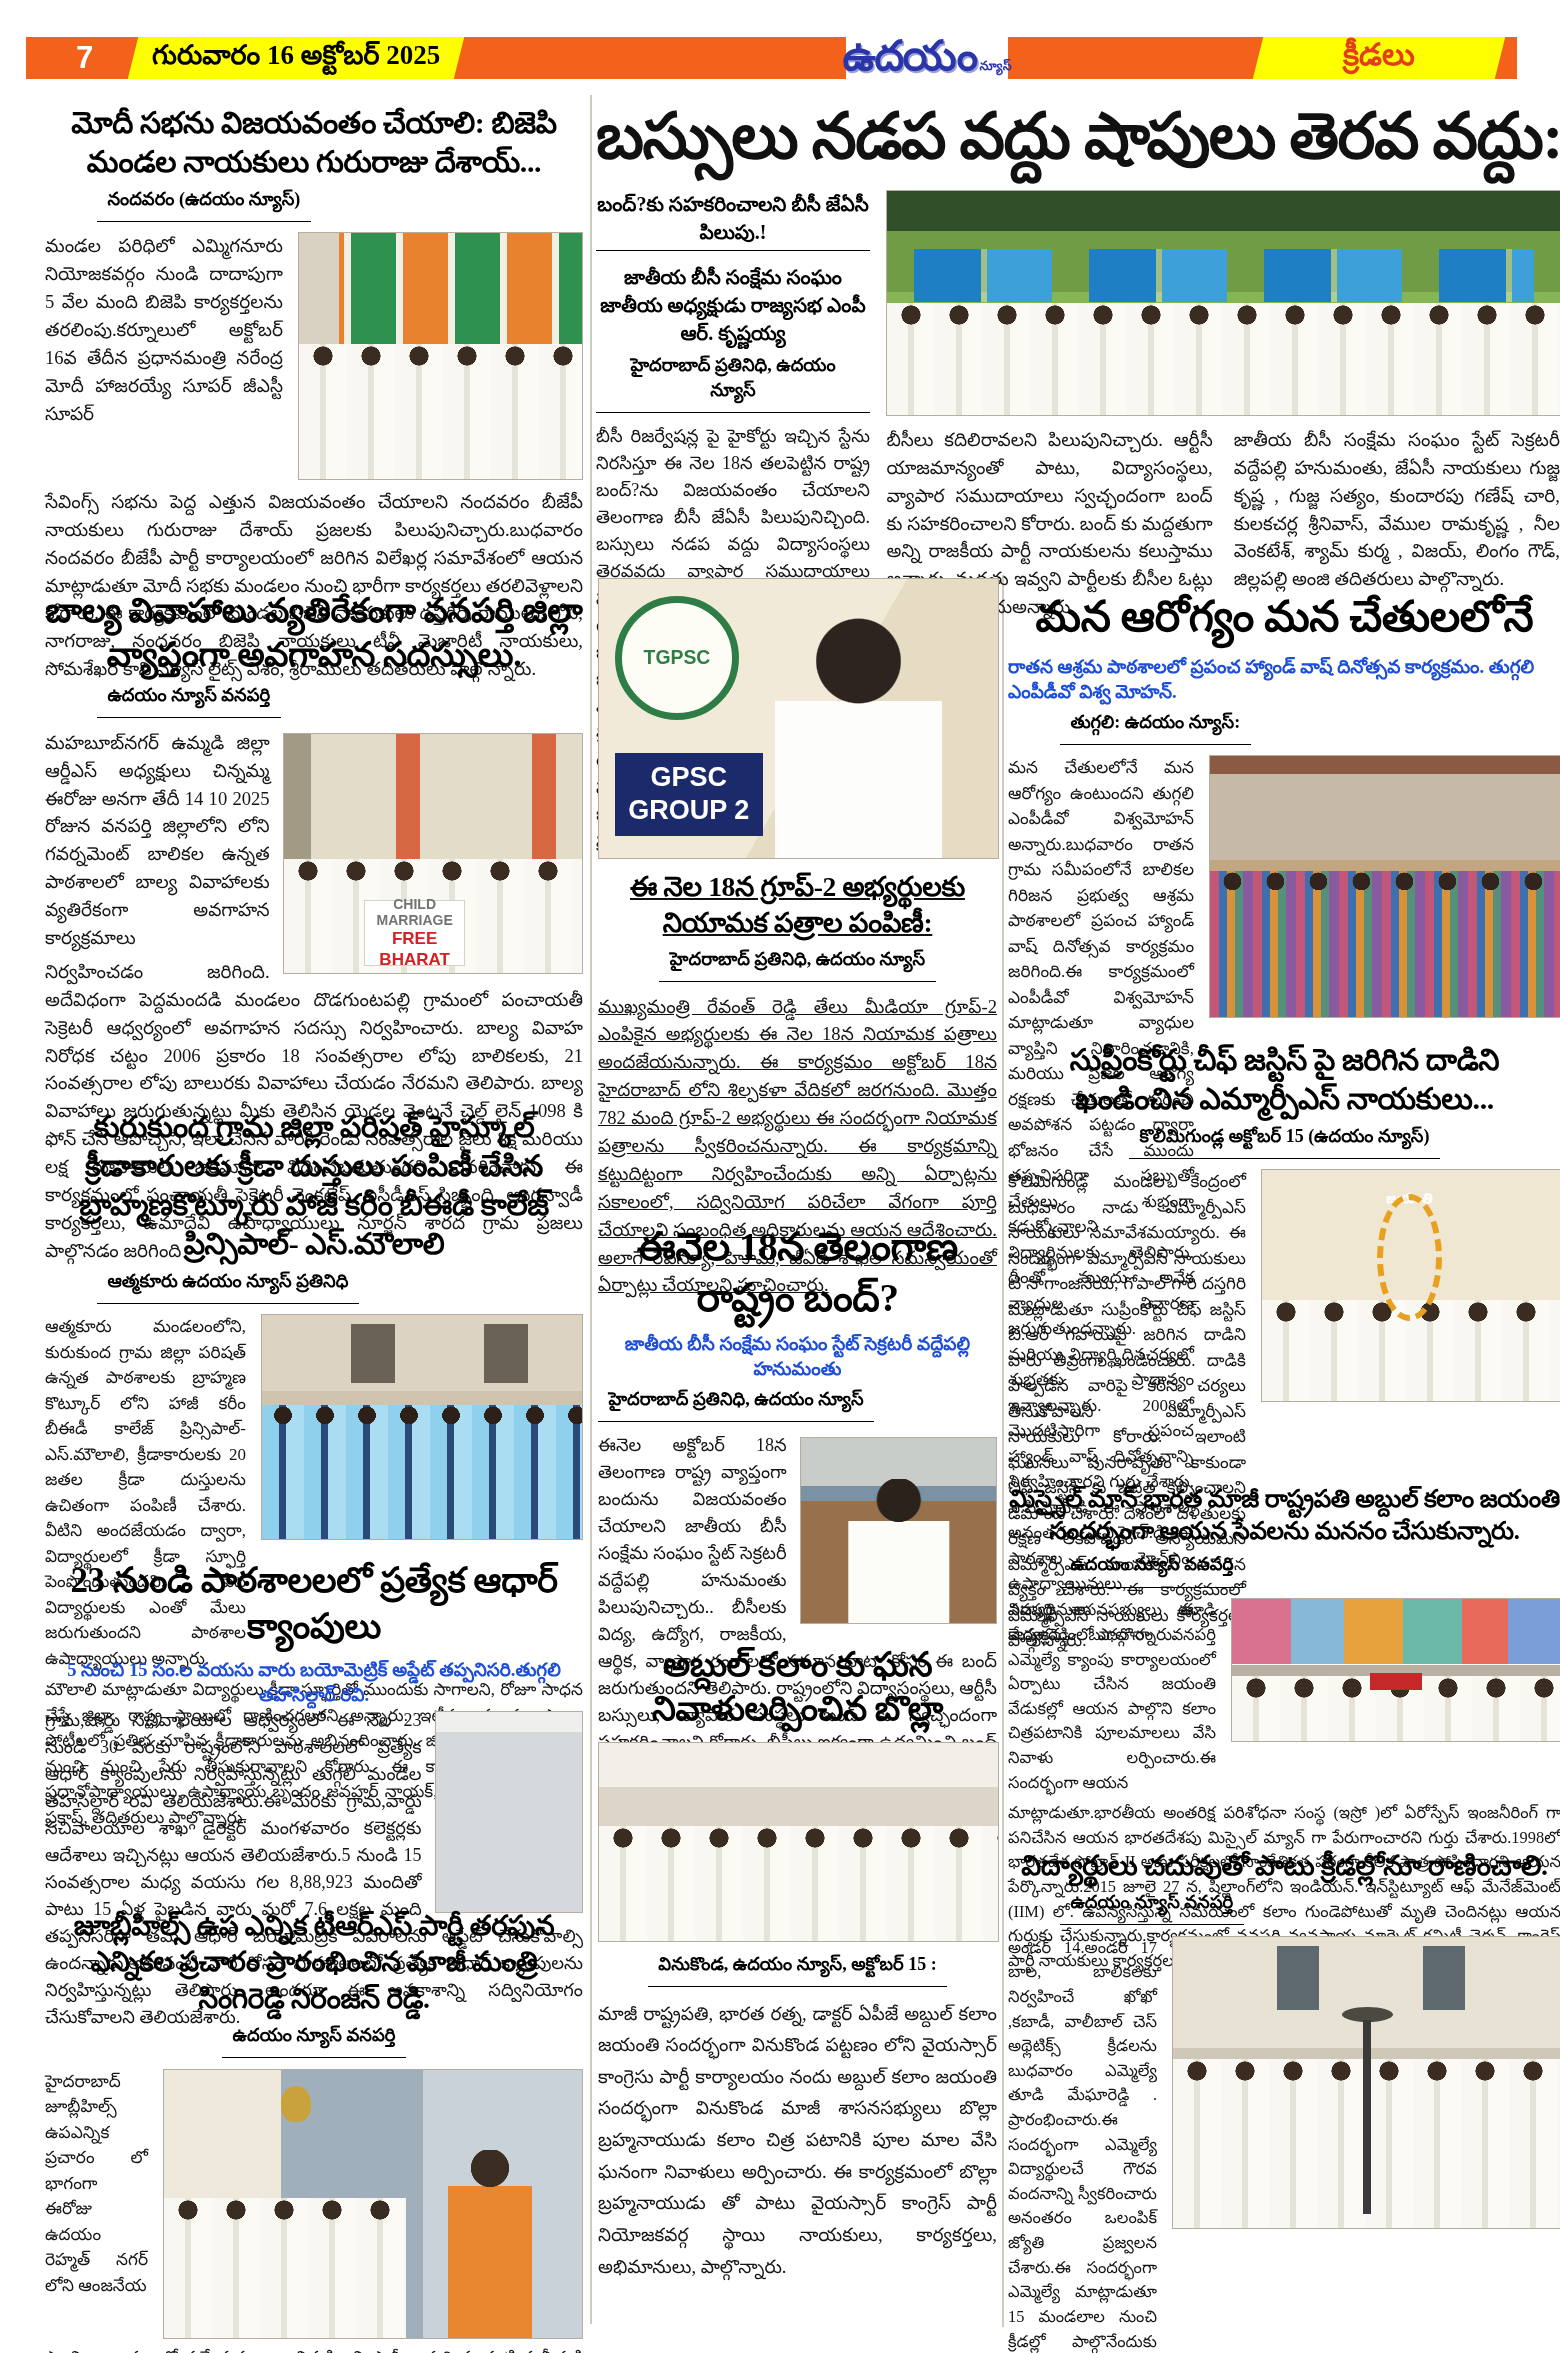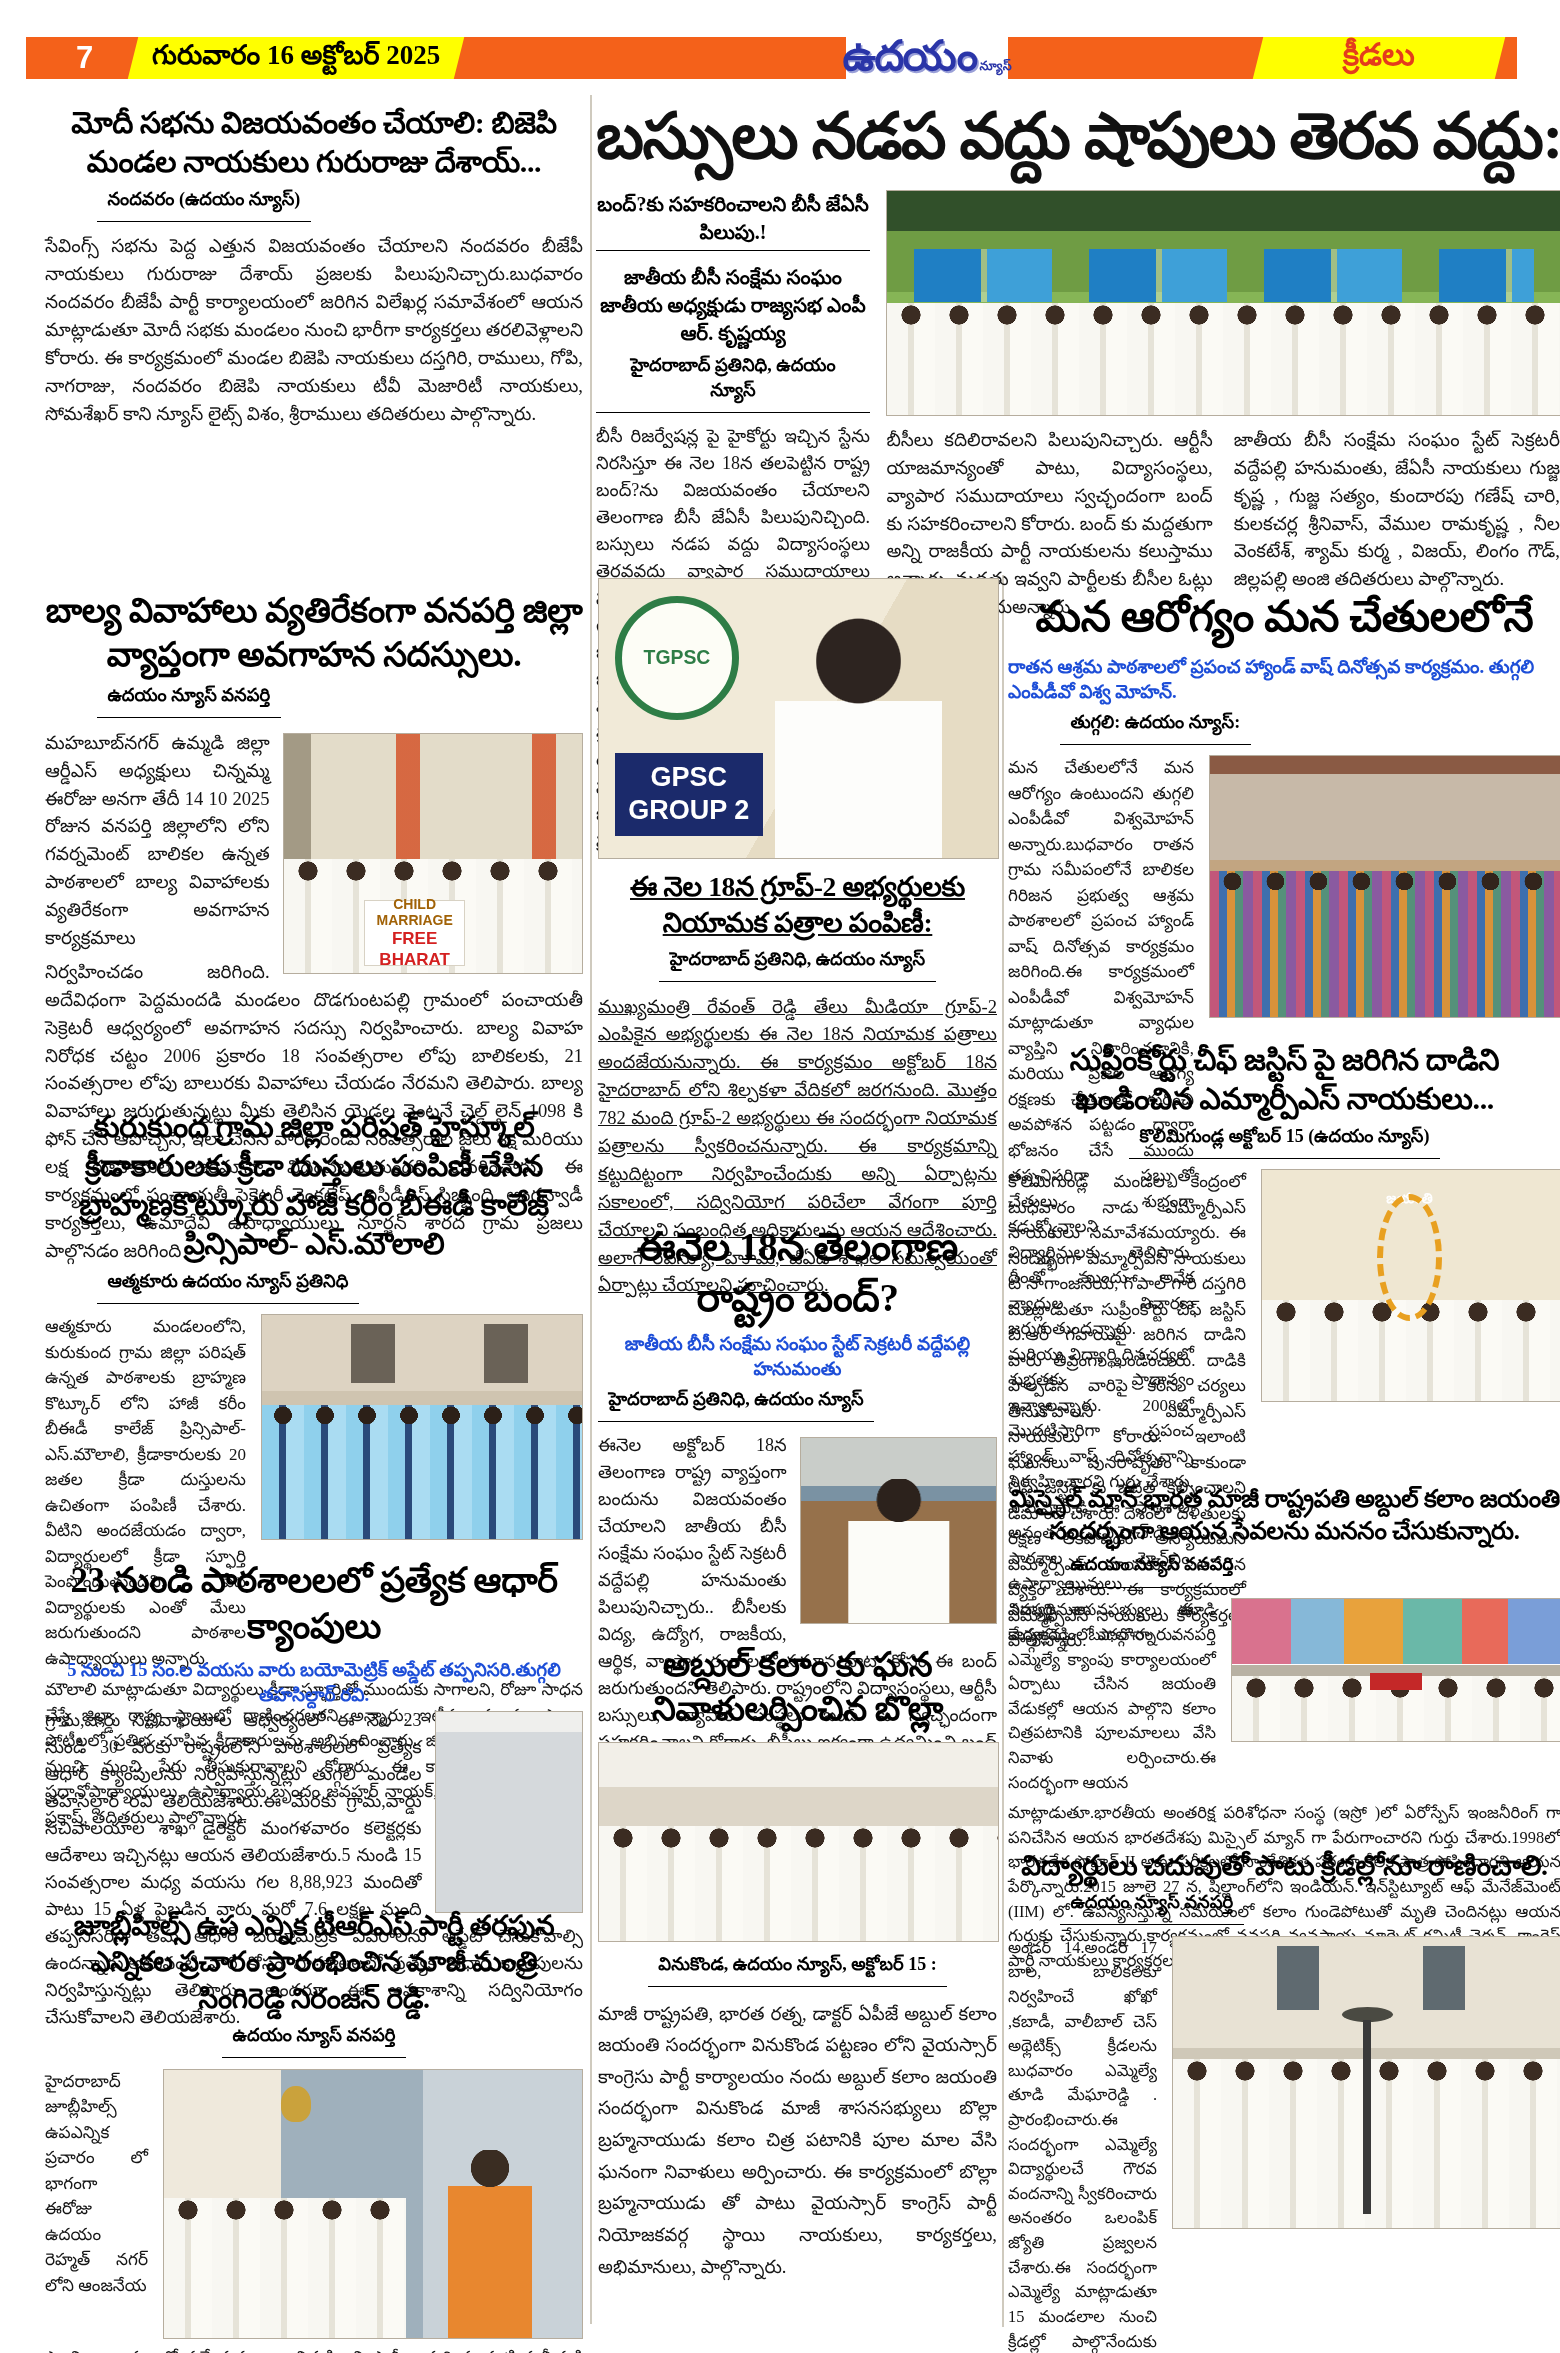--- a/index.html
+++ b/index.html
@@ -52,21 +52,21 @@
     repeating-linear-gradient(90deg,#e8822f 0 45px,#f3efe4 45px 52px,#2f9150 52px 97px,#f3efe4 97px 104px);}
   .ph-b{background:linear-gradient(180deg,#31502a 0 18%,#6f9c44 18% 45%,#86b556 45% 100%);}
   .ph-b .placards{position:absolute;top:26%;left:4%;right:4%;height:24%;
     background:repeating-linear-gradient(90deg,#1f7fc4 0 67px,rgba(255,255,255,.35) 67px 73px,#3ea0d8 73px 138px,transparent 138px 175px);}
   .ph-c{background:linear-gradient(90deg,#a39a85 0 9%,#e3dcc9 9% 100%);}
   .ph-c::before{content:"";position:absolute;inset:0;
     background:repeating-linear-gradient(90deg,transparent 0 112px,#d4542a 112px 136px);opacity:.85;}
   .banner{position:absolute;left:27%;bottom:3%;width:33%;height:27%;background:#fff;border:1.5px solid #d8d2c4;
     display:flex;flex-direction:column;align-items:center;justify-content:center;z-index:3;
     font-family:"Liberation Sans",sans-serif;text-align:center;line-height:1.2;}
-  .banner .b1{color:#a16207;font-weight:800;font-size:14px;}
+  .banner .b1{color:#737373;font-weight:800;font-size:14px;}
   .banner .b2{color:#d42020;font-weight:800;font-size:17px;}
   .ph-d{background:linear-gradient(120deg,#f1ead8 0 55%,#e6dcc4 55% 100%);}
   .ph-d::after{content:"";position:absolute;right:14%;top:14%;width:42%;height:86%;
     background:radial-gradient(circle 43px at 50% 43px,#2d2420 97%,transparent),
       linear-gradient(180deg,transparent 0 83px,#fdfdfb 83px 100%);}
   .tgpsc{position:absolute;left:4%;top:6%;width:110px;height:110px;border-radius:50%;background:#fdfdf6;
     border:7.5px solid #2e7d46;display:flex;align-items:center;justify-content:center;color:#2e7d46;
     font-weight:800;font-size:19.4px;font-family:"Liberation Sans",sans-serif;z-index:2;}
   .gpscbox{position:absolute;left:4%;bottom:8%;background:#1b2a6b;color:#fff;font-weight:800;font-size:27px;
     padding:7.5px 13.4px;line-height:1.25;text-align:center;font-family:"Liberation Sans",sans-serif;z-index:2;}
@@ -137,20 +137,26 @@
   </div>
 
   <div class="vd" style="left:590px;top:95px;height:2229px;"></div>
   <div class="vd" style="left:1002px;top:575px;height:1752px;"></div>
 
   <div class="art" style="left:45px;top:103px;width:538px;height:477px;">
     <div class="hl" style="font-size:30px;">మోదీ సభను విజయవంతం చేయాలి: బిజెపి మండల నాయకులు గురురాజు దేశాయ్...</div>
     <div class="byline-row left-ind">
       <span class="byline">నందవరం (ఉదయం న్యూస్)</span>
     </div>
+    <div class="row">
+      <div class="grow body">మండల పరిధిలో ఎమ్మిగనూరు నియోజకవర్గం నుండి దాదాపుగా 5 వేల మంది బిజెపి కార్యకర్తలను తరలింపు.కర్నూలులో అక్టోబర్ 16వ తేదీన ప్రధానమంత్రి నరేంద్ర మోదీ హాజరయ్యే సూపర్ జీఎస్టీ సూపర్</div>
+      <div class="ph ph-a" style="width:283px;height:246px;">
+        <div class="crowd" style="height:55%;"></div>
+      </div>
+    </div>
     <div class="body" style="margin-top:7.5px;">సేవింగ్స్ సభను పెద్ద ఎత్తున విజయవంతం చేయాలని నందవరం బీజేపీ నాయకులు గురురాజు దేశాయ్ ప్రజలకు పిలుపునిచ్చారు.బుధవారం నందవరం బీజేపీ పార్టీ కార్యాలయంలో జరిగిన విలేఖర్ల సమావేశంలో ఆయన మాట్లాడుతూ మోదీ సభకు మండలం నుంచి భారీగా కార్యకర్తలు తరలివెళ్లాలని కోరారు. ఈ కార్యక్రమంలో మండల బిజెపి నాయకులు దస్తగిరి, రాములు, గోపి, నాగరాజు, నందవరం బిజెపి నాయకులు టీవీ మెజారిటీ నాయకులు, సోమశేఖర్ కాని న్యూస్ లైట్స్ విశం, శ్రీరాములు తదితరులు పాల్గొన్నారు.</div>
   </div>
 
   <div class="art" style="left:596px;top:89px;width:964px;height:484px;">
     <div class="b-head">బస్సులు నడప వద్దు షాపులు  తెరవ వద్దు:</div>
     <div class="b-row">
       <div class="b-left">
         <div class="subblk u center">బంద్?కు సహకరించాలని బీసీ జేఏసీ పిలుపు.!</div>
         <div class="subblk center" style="margin-top:12px;">జాతీయ బీసీ సంక్షేమ సంఘం జాతీయ అధ్యక్షుడు రాజ్యసభ ఎంపీ ఆర్. కృష్ణయ్య</div>
         <div class="byline-row center">

